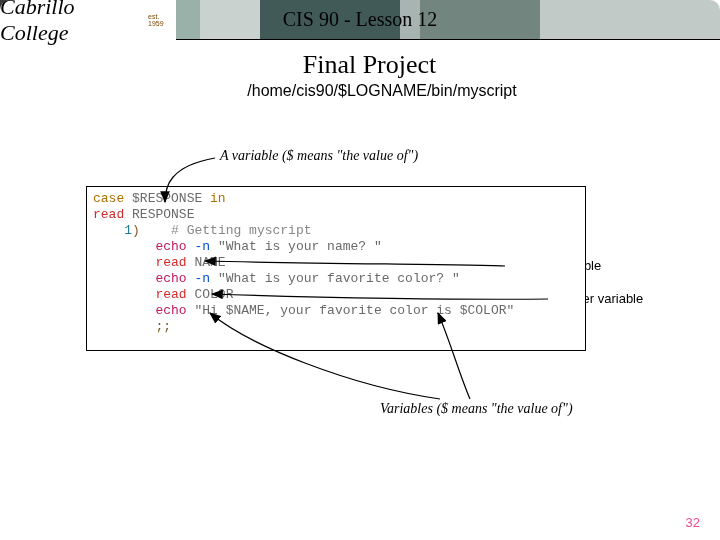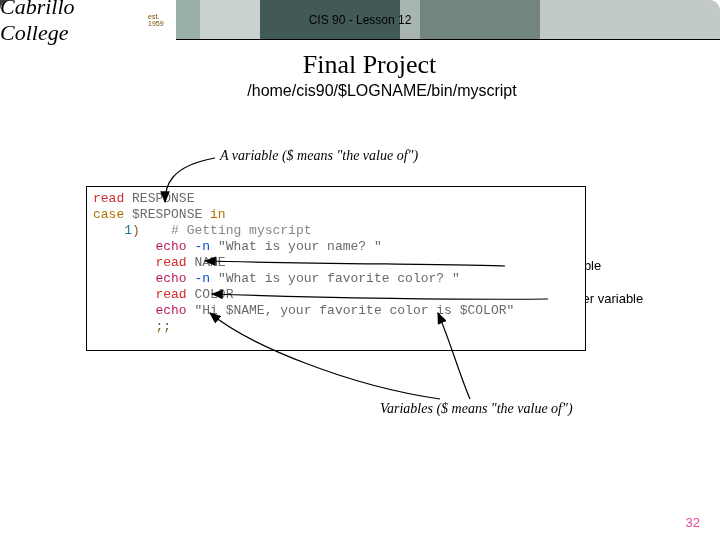--- a/index.html
+++ b/index.html
@@ -50,23 +50,23 @@
     font-family: Verdana, sans-serif;
     font-size: 7px;
     color: #7a4a00;
     font-style: normal;
     margin-left: 4px;
   }
   .banner-title {
     position: absolute;
     width: 100%;
     text-align: center;
-    font-size: 12px;
-    color: #000;
-    font-family: Liberation Sans, sans-serif;
+    font-size: 20px;
+    color: #000;
+    font-family: Liberation Serif, serif;
     pointer-events: none;
   }
   .slide-title {
     text-align: center;
     font-family: Georgia, "Times New Roman", serif;
     font-size: 26px;
     margin: 10px 0 2px 0;
     padding-left: 19px;
   }
   .subtitle {
@@ -142,30 +142,30 @@
 
 <div class="content">
 
   <div class="callout" style="left:220px; top:42px;">A variable ($ means "the value of")</div>
   <div class="callout" style="left:508px; top:152px; font-style:normal; font-family:Verdana,sans-serif; font-size:13px;">another variable</div>
   <div class="callout" style="left:550px; top:185px; font-style:normal; font-family:Verdana,sans-serif; font-size:13px;">another variable</div>
   <div class="callout" style="left:380px; top:295px;">Variables ($ means "the value of")</div>
 
   <div class="code-box">
     <div>
+      <span class="kw-case">case</span>
+      <span> </span>
+      <span class="var">$RESPONSE</span>
+      <span> </span>
+      <span class="kw-case">in</span>
+    </div>
+    <div>
       <span class="kw-read">read</span>
       <span> </span>
       <span class="var">RESPONSE</span>
-    </div>
-    <div>
-      <span class="kw-case">case</span>
-      <span> </span>
-      <span class="var">$RESPONSE</span>
-      <span> </span>
-      <span class="kw-case">in</span>
     </div>
     <div>
       <span>&nbsp;&nbsp;&nbsp;</span>
       <span class="num">1</span><span class="closep">)</span>
       <span>&nbsp;&nbsp;</span>
       <span class="cmt"># Getting myscript</span>
     </div>
     <div>
       <span>&nbsp;&nbsp;&nbsp;&nbsp;&nbsp;&nbsp;&nbsp;</span>
       <span class="kw-echo">echo</span>

